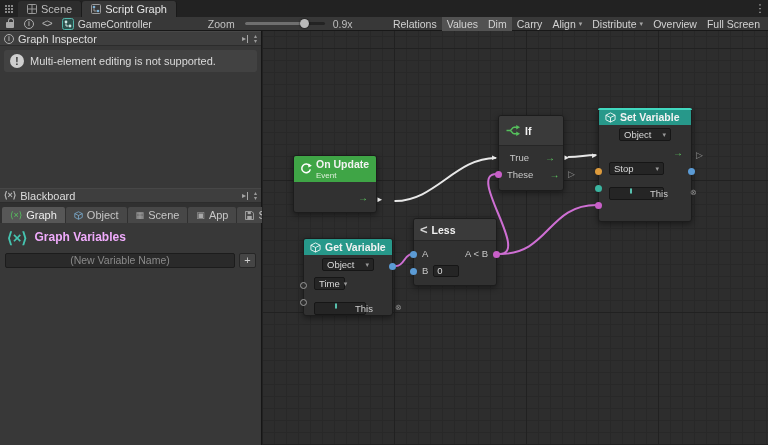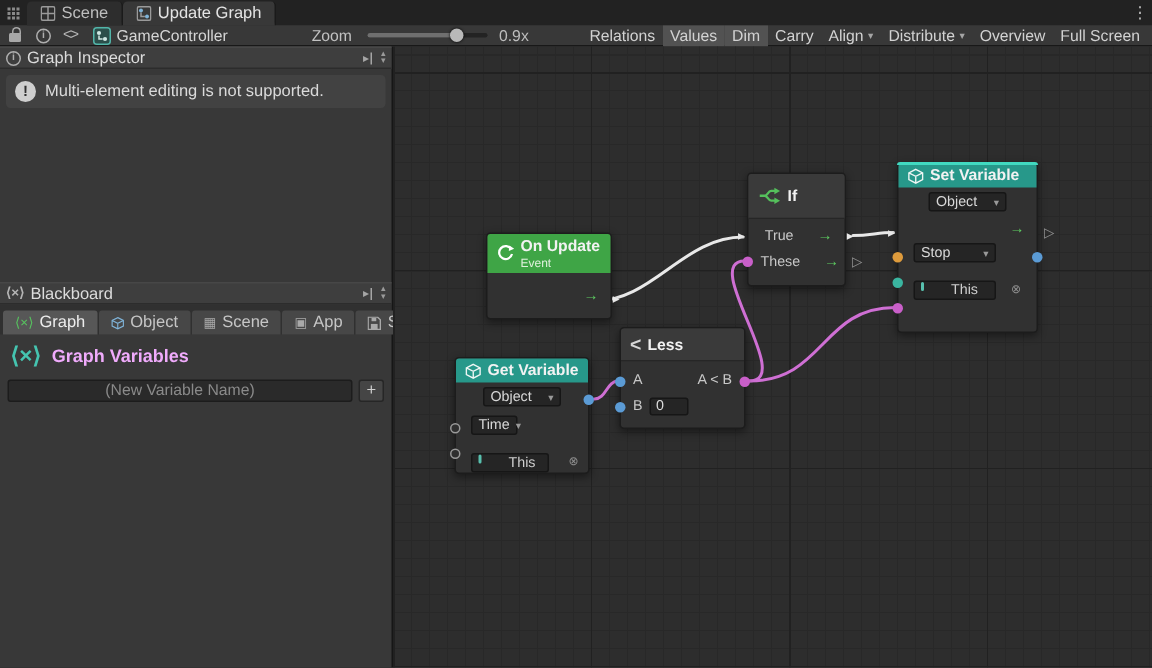--- a/index.html
+++ b/index.html
@@ -79,21 +79,21 @@
   .nhead.dark{background:#3a3a3a;border-bottom:1px solid #262626}
   .ntitle{font-size:10.5px;font-weight:bold;white-space:nowrap}
   .nsub{font-size:8px;color:#dff0dc;margin-top:1px}
   .selbar{position:absolute;top:-1px;left:-1px;right:-1px;height:2px;background:#41d9c0;border-radius:2px 2px 0 0}
 
   .krow{display:flex;justify-content:center;margin:3px 6px 0 6px}
   .dd{display:flex;align-items:center;background:#252525;border:1px solid #161616;border-radius:2px;height:13px;padding:0 4px;font-size:9.5px;color:#d8d8d8}
   .dd .lbl{flex:1;text-align:left;white-space:nowrap}
   .dd .car{font-size:7px;color:#999;margin-left:4px}
   .vrow{display:flex;align-items:center;margin:4px 8px 12px 10px}
-  .thisf{display:flex;gap:18px;background:#252525;border:1px solid #161616;border-radius:2px;height:13px;padding:0 4px;font-size:9.5px;color:#cfcfcf}
+  .thisf{display:flex;gap:18px;background:#252525;border:1px solid #161616;border-radius:2px;height:13px;padding:0 20px;font-size:9.5px;color:#cfcfcf}
   .mini-cube{width:6px;height:6px;border:1px solid #58c0ae;border-radius:1px}
   .remx{color:#8f8f8f;font-size:8px;margin-left:4px}
   .nf{background:#252525;border:1px solid #161616;border-radius:2px;height:12px;min-width:26px;padding:0 3px;font-size:9.5px;color:#ddd;display:flex;align-items:center;margin-left:5px}
 
   .lrow{display:flex;align-items:center;padding:0 8px;height:15px;margin-top:2px;font-size:9.5px}
   .lrow .rlab{margin-left:auto;display:flex;align-items:center;gap:16px}
   .garr{color:#5ece62;font-weight:bold;font-size:10px;line-height:10px}
 
   .port{position:absolute;width:7px;height:7px;border-radius:50%}
   .pl{left:-4px}.pr{right:-4px}
@@ -116,21 +116,21 @@
       </svg>
     <span>Scene</span>
   </div>
   <div class="tab active">
     <svg width="10" height="10" viewBox="0 0 10 10">
         <rect x="0.5" y="0.5" width="9" height="9" rx="1" fill="none" stroke="#9a9a9a"></rect>
         <circle cx="3" cy="3" r="1.3" fill="#7fb3d8"></circle>
         <circle cx="7" cy="7" r="1.3" fill="#7fb3d8"></circle>
         <path d="M3 4.3 V7 H5.6" stroke="#9a9a9a" fill="none"></path>
       </svg>
-    <span>Update Graph</span>
+    <span>Script Graph</span>
   </div>
   <div class="topflex"></div>
   <div class="kebab">
       <span>⋮</span>
     </div>
 </div>
 
 <div class="toolbar">
   <span class="lock"></span>
   <span class="circ-i">
@@ -270,21 +270,21 @@
   <div class="canvas">
 
     <svg class="wires" viewBox="0 0 505 414" preserveAspectRatio="none">
       <path d="M133,170 C173,170 193,127 233,127" stroke="#e8e8e8" stroke-width="2" fill="none" stroke-linecap="round"></path>
       <path d="M306,126 C318,126 322,124 333,124" stroke="#e8e8e8" stroke-width="2" fill="none" stroke-linecap="round"></path>
       <path d="M134,235 C142,235 142,223 150,223" stroke="#cf6fd4" stroke-width="2" fill="none" stroke-linecap="round"></path>
       <path d="M237,223 C268,223 204,143 234,143" stroke="#cf6fd4" stroke-width="2" fill="none" stroke-linecap="round"></path>
       <path d="M237,223 C287,223 285,174 334,174" stroke="#cf6fd4" stroke-width="2" fill="none" stroke-linecap="round"></path>
     </svg>
 
-    <div class="node" style="left:62px;top:124px;width:84px;height:58px">
+    <div class="node" style="left:31px;top:124px;width:84px;height:58px">
       <div class="nhead green">
         <svg width="12" height="12" viewBox="0 0 12 12">
             <path d="M9.8 3.2 A4.3 4.3 0 1 0 10.3 6.3" fill="none" stroke="#fff" stroke-width="1.5"></path>
             <path d="M8.6 0.6 L11.8 2.8 L8.2 4.4 Z" fill="#fff"></path>
           </svg>
         <div>
           <div class="ntitle">On Update</div>
           <div class="nsub">Event</div>
         </div>
       </div>

